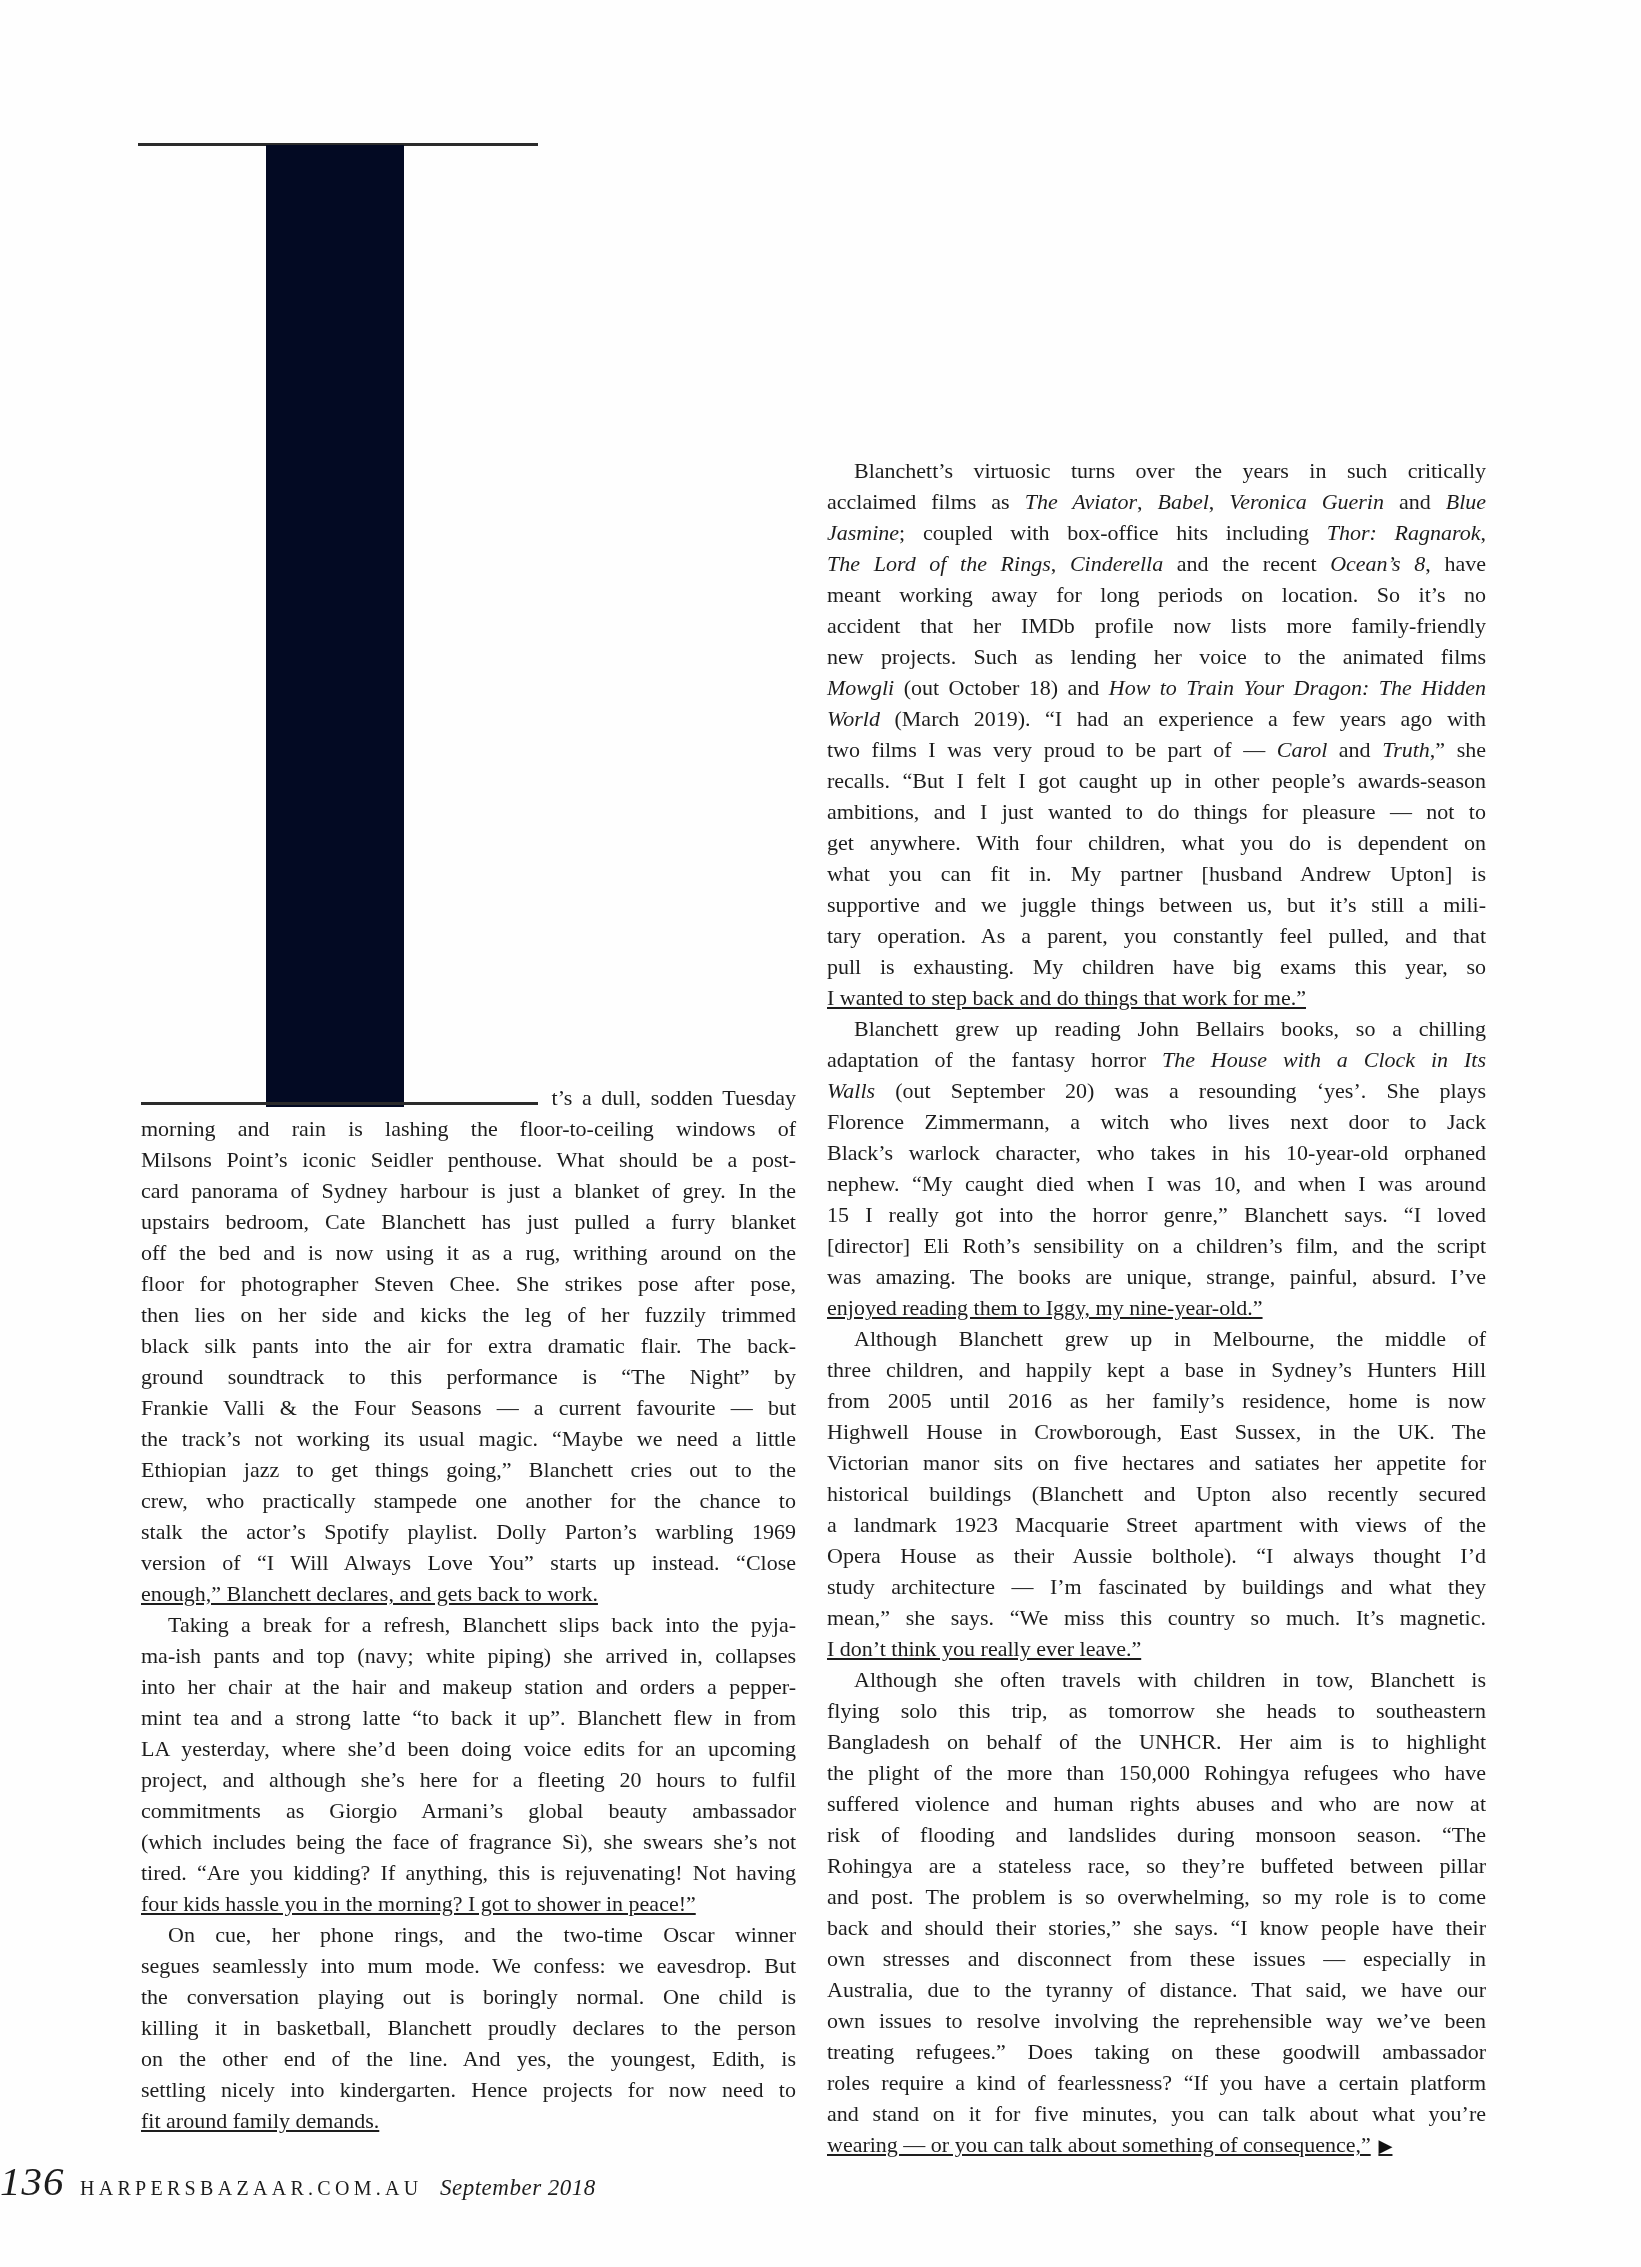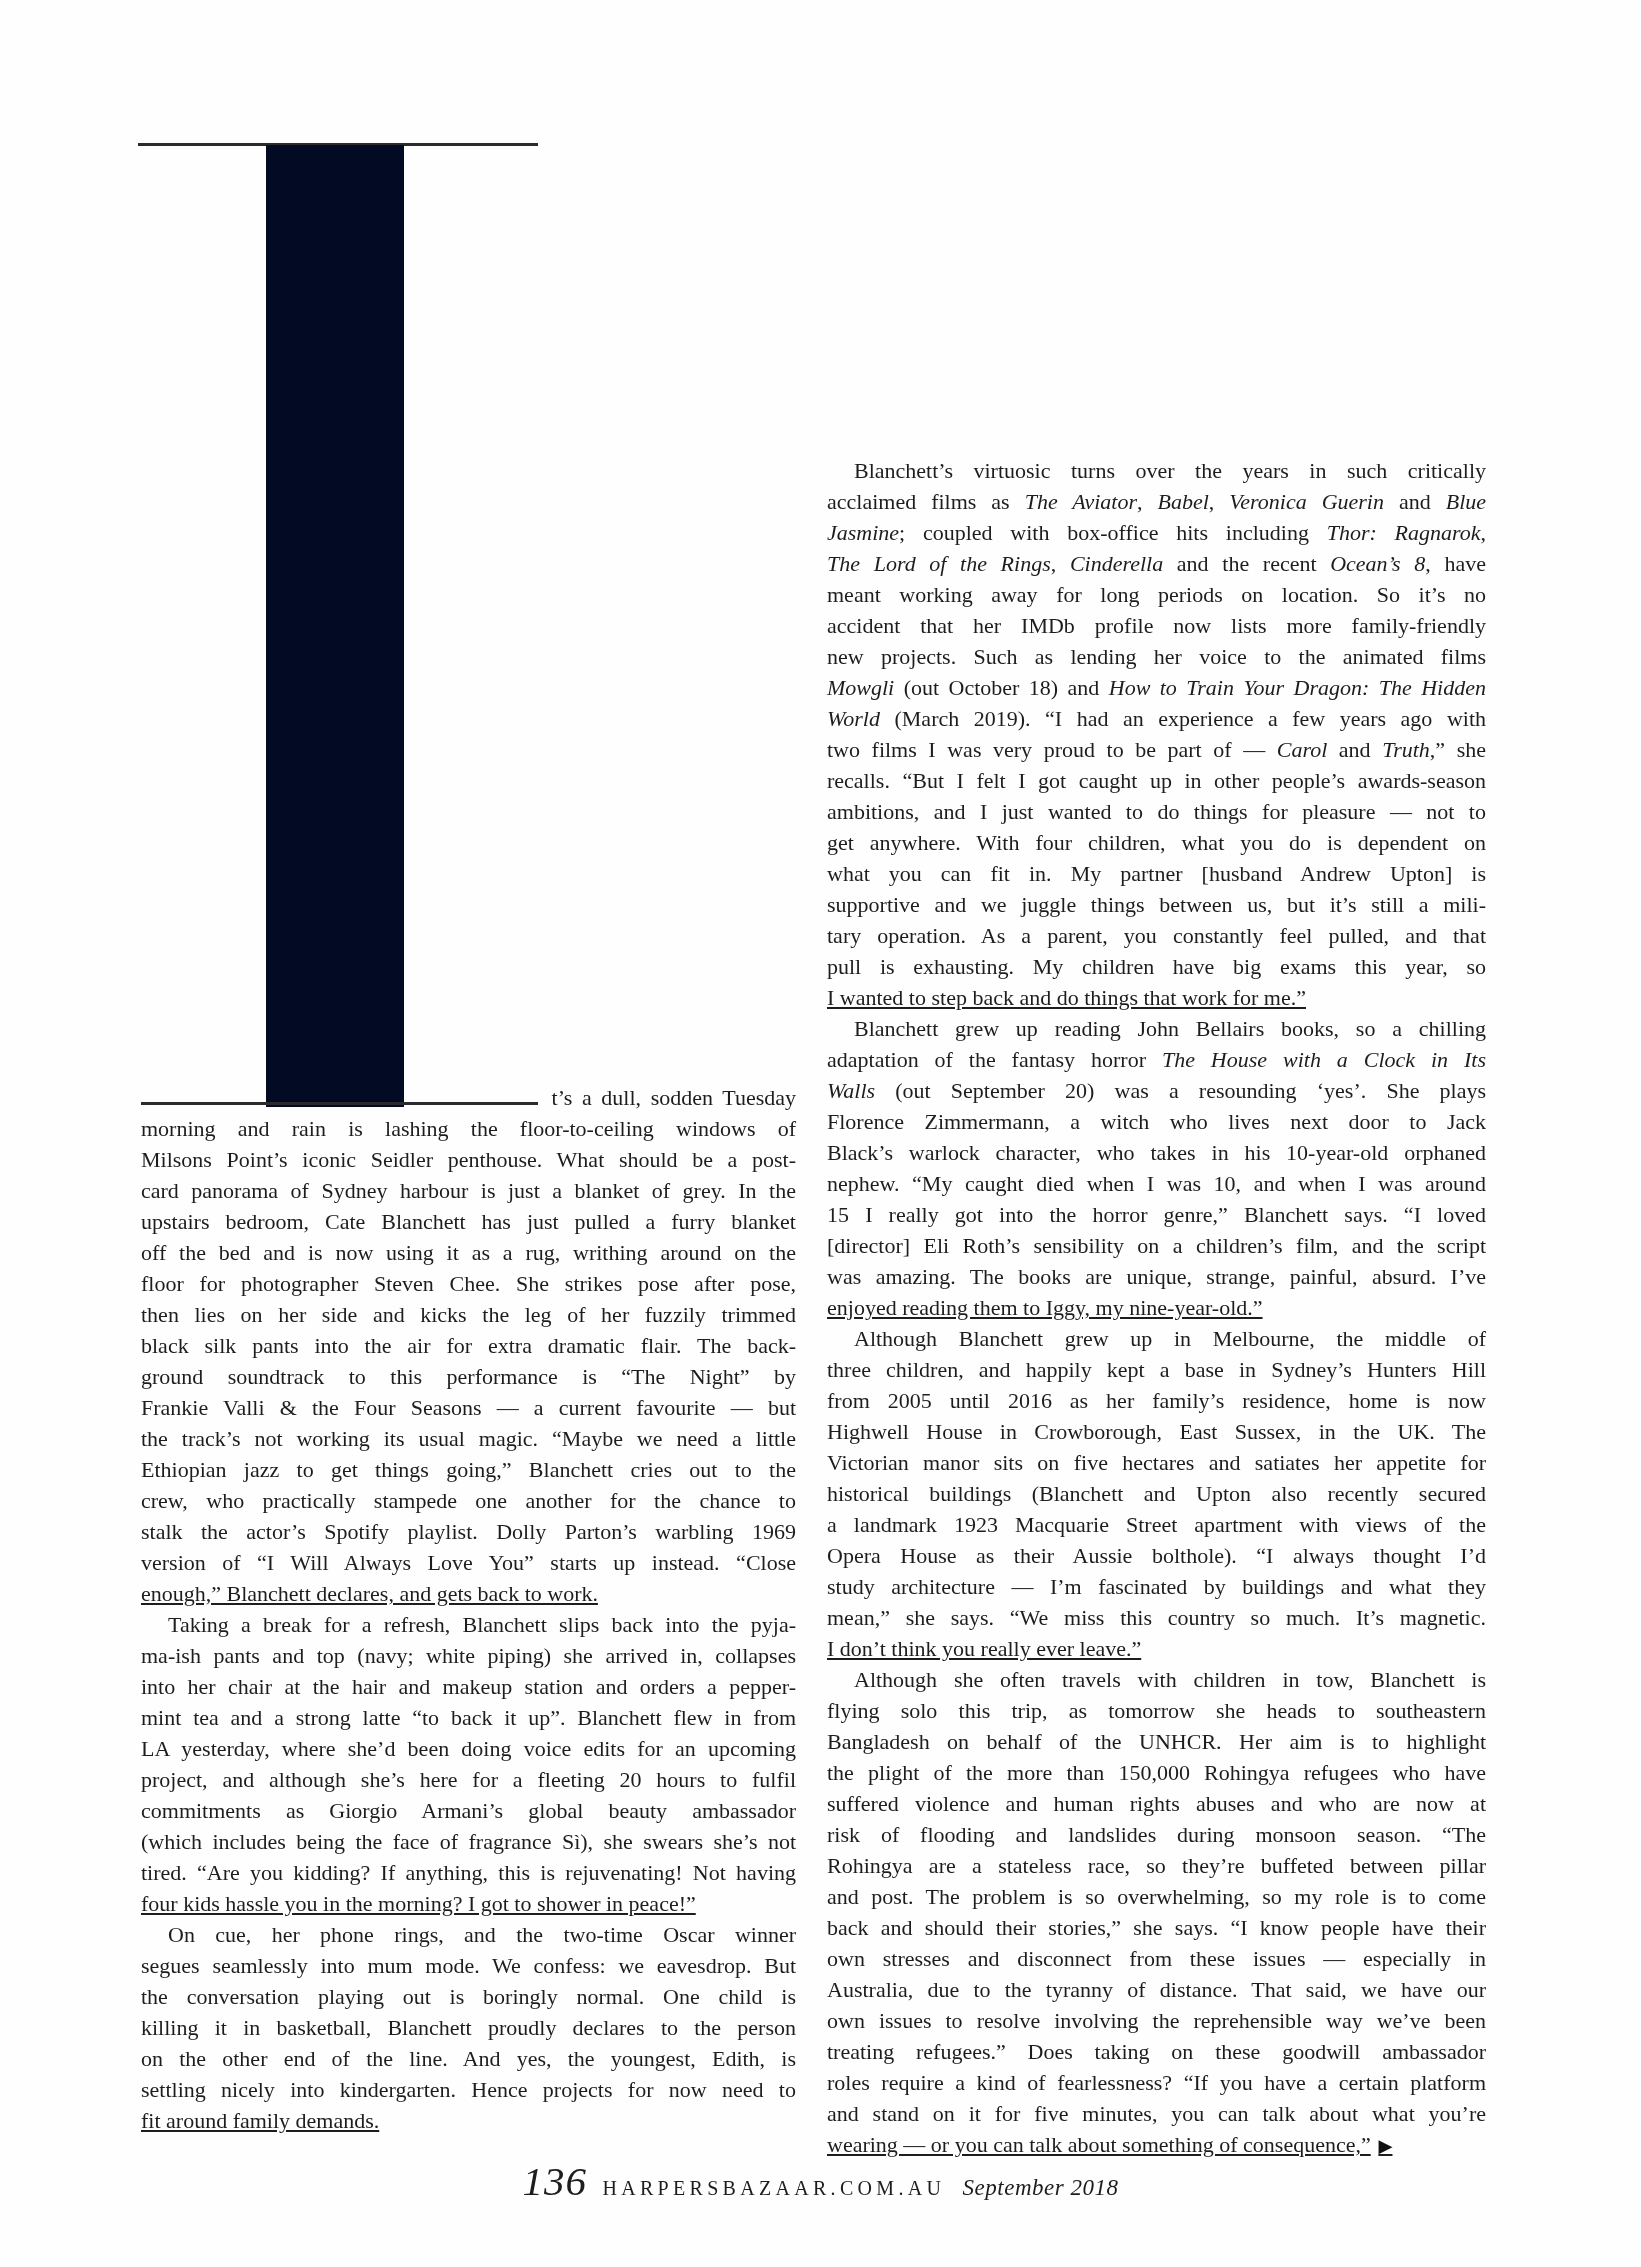--- a/index.html
+++ b/index.html
@@ -46,21 +46,21 @@
     margin-right:3.9px;
   }
   .arrow{
     font-family:"DejaVu Sans", sans-serif;
     font-size:18.3px;
     color:#111;
     margin-left:7.7px;
   }
   .footer{
     position:absolute;left:0;top:2157px;width:1641px;
-    text-align:center;color:#1d1d1d;
+    text-align:left;color:#1d1d1d;
   }
   .folio{
     font-style:italic;font-size:41px;letter-spacing:1px;
   }
   .site{
     font-size:20px;letter-spacing:4.3px;margin-left:15.4px;
   }
   .issue{
     font-style:italic;font-size:23px;margin-left:17.4px;letter-spacing:0.5px;
   }

